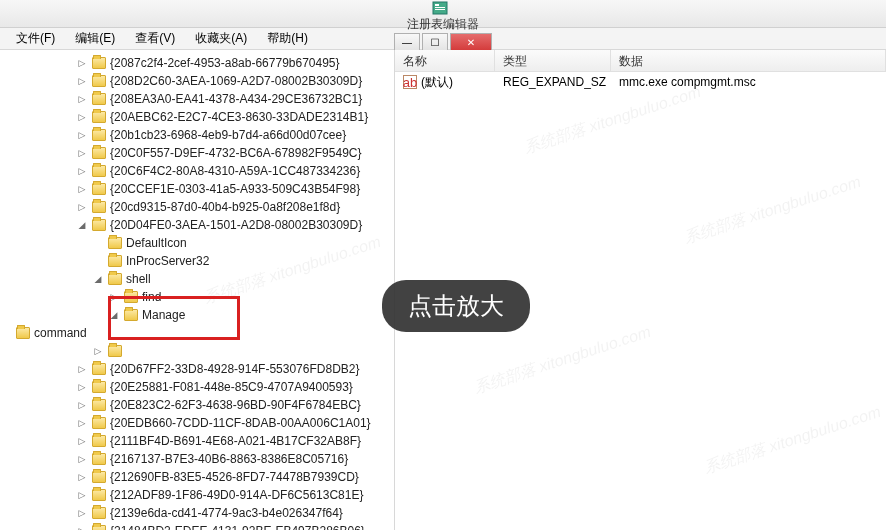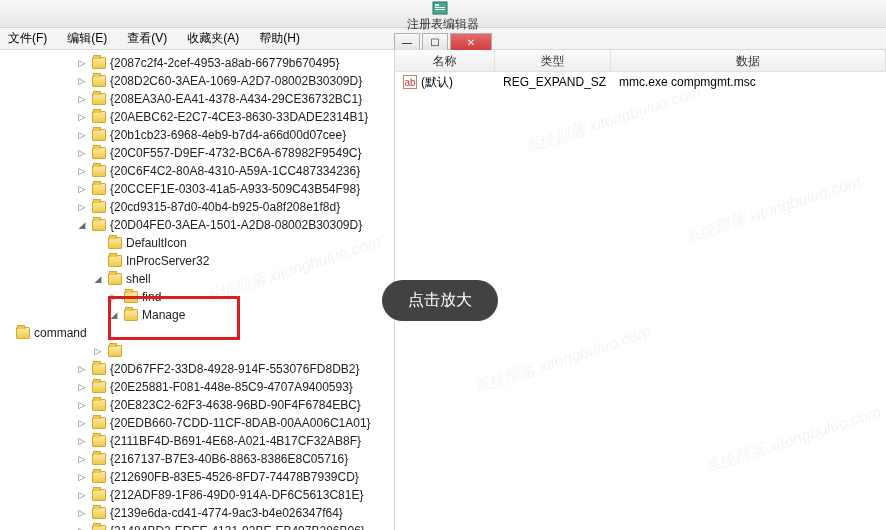--- a/index.html
+++ b/index.html
@@ -5,50 +5,50 @@
     * { margin: 0; padding: 0; box-sizing: border-box; font-family: "Microsoft YaHei", "SimSun", sans-serif; font-size: 12px; }
     body { width: 886px; height: 530px; background: #fff; overflow: hidden; position: relative; }
     
     .titlebar { height: 28px; background: linear-gradient(#f7f7f7, #e8e8e8); border-bottom: 1px solid #d0d0d0; display: flex; align-items: center; padding: 0 4px; flex-direction: column; }
     .titlebar .app-icon { width: 16px; height: 16px; margin-right: 6px; display: inline-block; }
     .titlebar .title { flex: 1; color: #333; }
     .win-controls { display: flex; gap: 2px; }
     .win-btn { width: 26px; height: 18px; border: 1px solid #b0b0b0; background: linear-gradient(#f8f8f8,#e4e4e4); display: flex; align-items: center; justify-content: center; font-size: 10px; cursor: pointer; }
     .win-btn.close { background: linear-gradient(#e56c6c,#d43c3c); color: #fff; width: 42px; }
     
-    .menubar { height: 22px; background: #f4f4f4; border-bottom: 1px solid #d8d8d8; display: flex; align-items: center; padding: 0 0; gap: 4px; }
+    .menubar { height: 22px; background: #f4f4f4; border-bottom: 1px solid #d8d8d8; display: flex; align-items: center; padding: 0 8px; gap: 4px; }
     .menubar .menu-item { padding: 2px 8px; cursor: pointer; }
     
     .content { display: flex; height: calc(100% - 50px); }
     
     .tree-pane { width: 395px; border-right: 1px solid #d8d8d8; overflow-y: scroll; overflow-x: hidden; background: #fff; padding: 4px 0; }
     .tree-pane::-webkit-scrollbar { width: 17px; }
     .tree-pane::-webkit-scrollbar-track { background: #f0f0f0; border-left: 1px solid #dcdcdc; }
     .tree-pane::-webkit-scrollbar-thumb { background: #c8c8c8; border: 1px solid #a8a8a8; }
     
     .tree-node { display: flex; align-items: center; height: 18px; white-space: nowrap; }
     .tree-node .expander { width: 12px; text-align: center; color: #6b6b6b; font-size: 9px; cursor: pointer; user-select: none; }
     .tree-node .folder { width: 14px; height: 12px; background: linear-gradient(#fce9a5,#f0c94a); border: 1px solid #d4a92e; border-radius: 1px; margin: 0 4px; position: relative; }
     .tree-node .folder::before { content:""; position:absolute; top:-3px; left:0; width:6px; height:3px; background:#f0c94a; border:1px solid #d4a92e; border-bottom:none; border-radius:1px 1px 0 0; }
     .tree-node .label { color: #222; }
     
     .highlight-box { position: absolute; border: 3px solid #d92020; pointer-events: none; z-index: 50; }
     
     .list-pane { flex: 1; background: #fff; }
-    .list-header { display: flex; height: 22px; border-bottom: 1px solid #e0e0e0; background: linear-gradient(#fbfbfb,#eee); text-align: center; }
+    .list-header { display: flex; height: 22px; border-bottom: 1px solid #e0e0e0; background: linear-gradient(#fbfbfb,#eee); }
     .list-header .col { border-right: 1px solid #e0e0e0; padding: 3px 8px; color: #333; }
     .col-name { width: 100px; }
     .col-type { width: 116px; }
     .col-data { flex: 1; }
     
     .list-row { display: flex; height: 20px; align-items: center; }
     .list-row .cell { padding: 0 8px; }
-    .value-icon { width: 14px; height: 14px; border: 1px solid #b86; background: #fff; margin-right: 4px; display: inline-flex; align-items: center; justify-content: center; font-size: 10px; color: #c33; vertical-align: middle; }
-    
-    .tooltip-overlay { position: absolute; left: 382px; top: 280px; background: rgba(50,50,50,0.92); color: #fff; padding: 10px 26px; border-radius: 24px; font-size: 16px; z-index: 60; }
+    .value-icon { width: 14px; height: 14px; border: 1px solid #b86; background: #fff; margin-right: 4px; display: inline-flex; align-items: center; justify-content: center; font-size: 13px; color: #c33; vertical-align: middle; }
+    
+    .tooltip-overlay { position: absolute; left: 382px; top: 280px; background: rgba(50,50,50,0.92); color: #fff; padding: 10px 26px; border-radius: 24px; font-size: 24px; z-index: 60; }
     
     .watermark { position: absolute; color: rgba(0,0,0,0.05); font-size: 16px; font-style: italic; transform: rotate(-18deg); pointer-events: none; z-index: 1; }
   </style>
 </head>
 <body>
 
 <div class="titlebar">
   <span class="app-icon">
     <svg viewBox="0 0 16 16">
         <rect x="1" y="2" width="14" height="12" fill="#4a8" stroke="#276" stroke-width="1"></rect>

